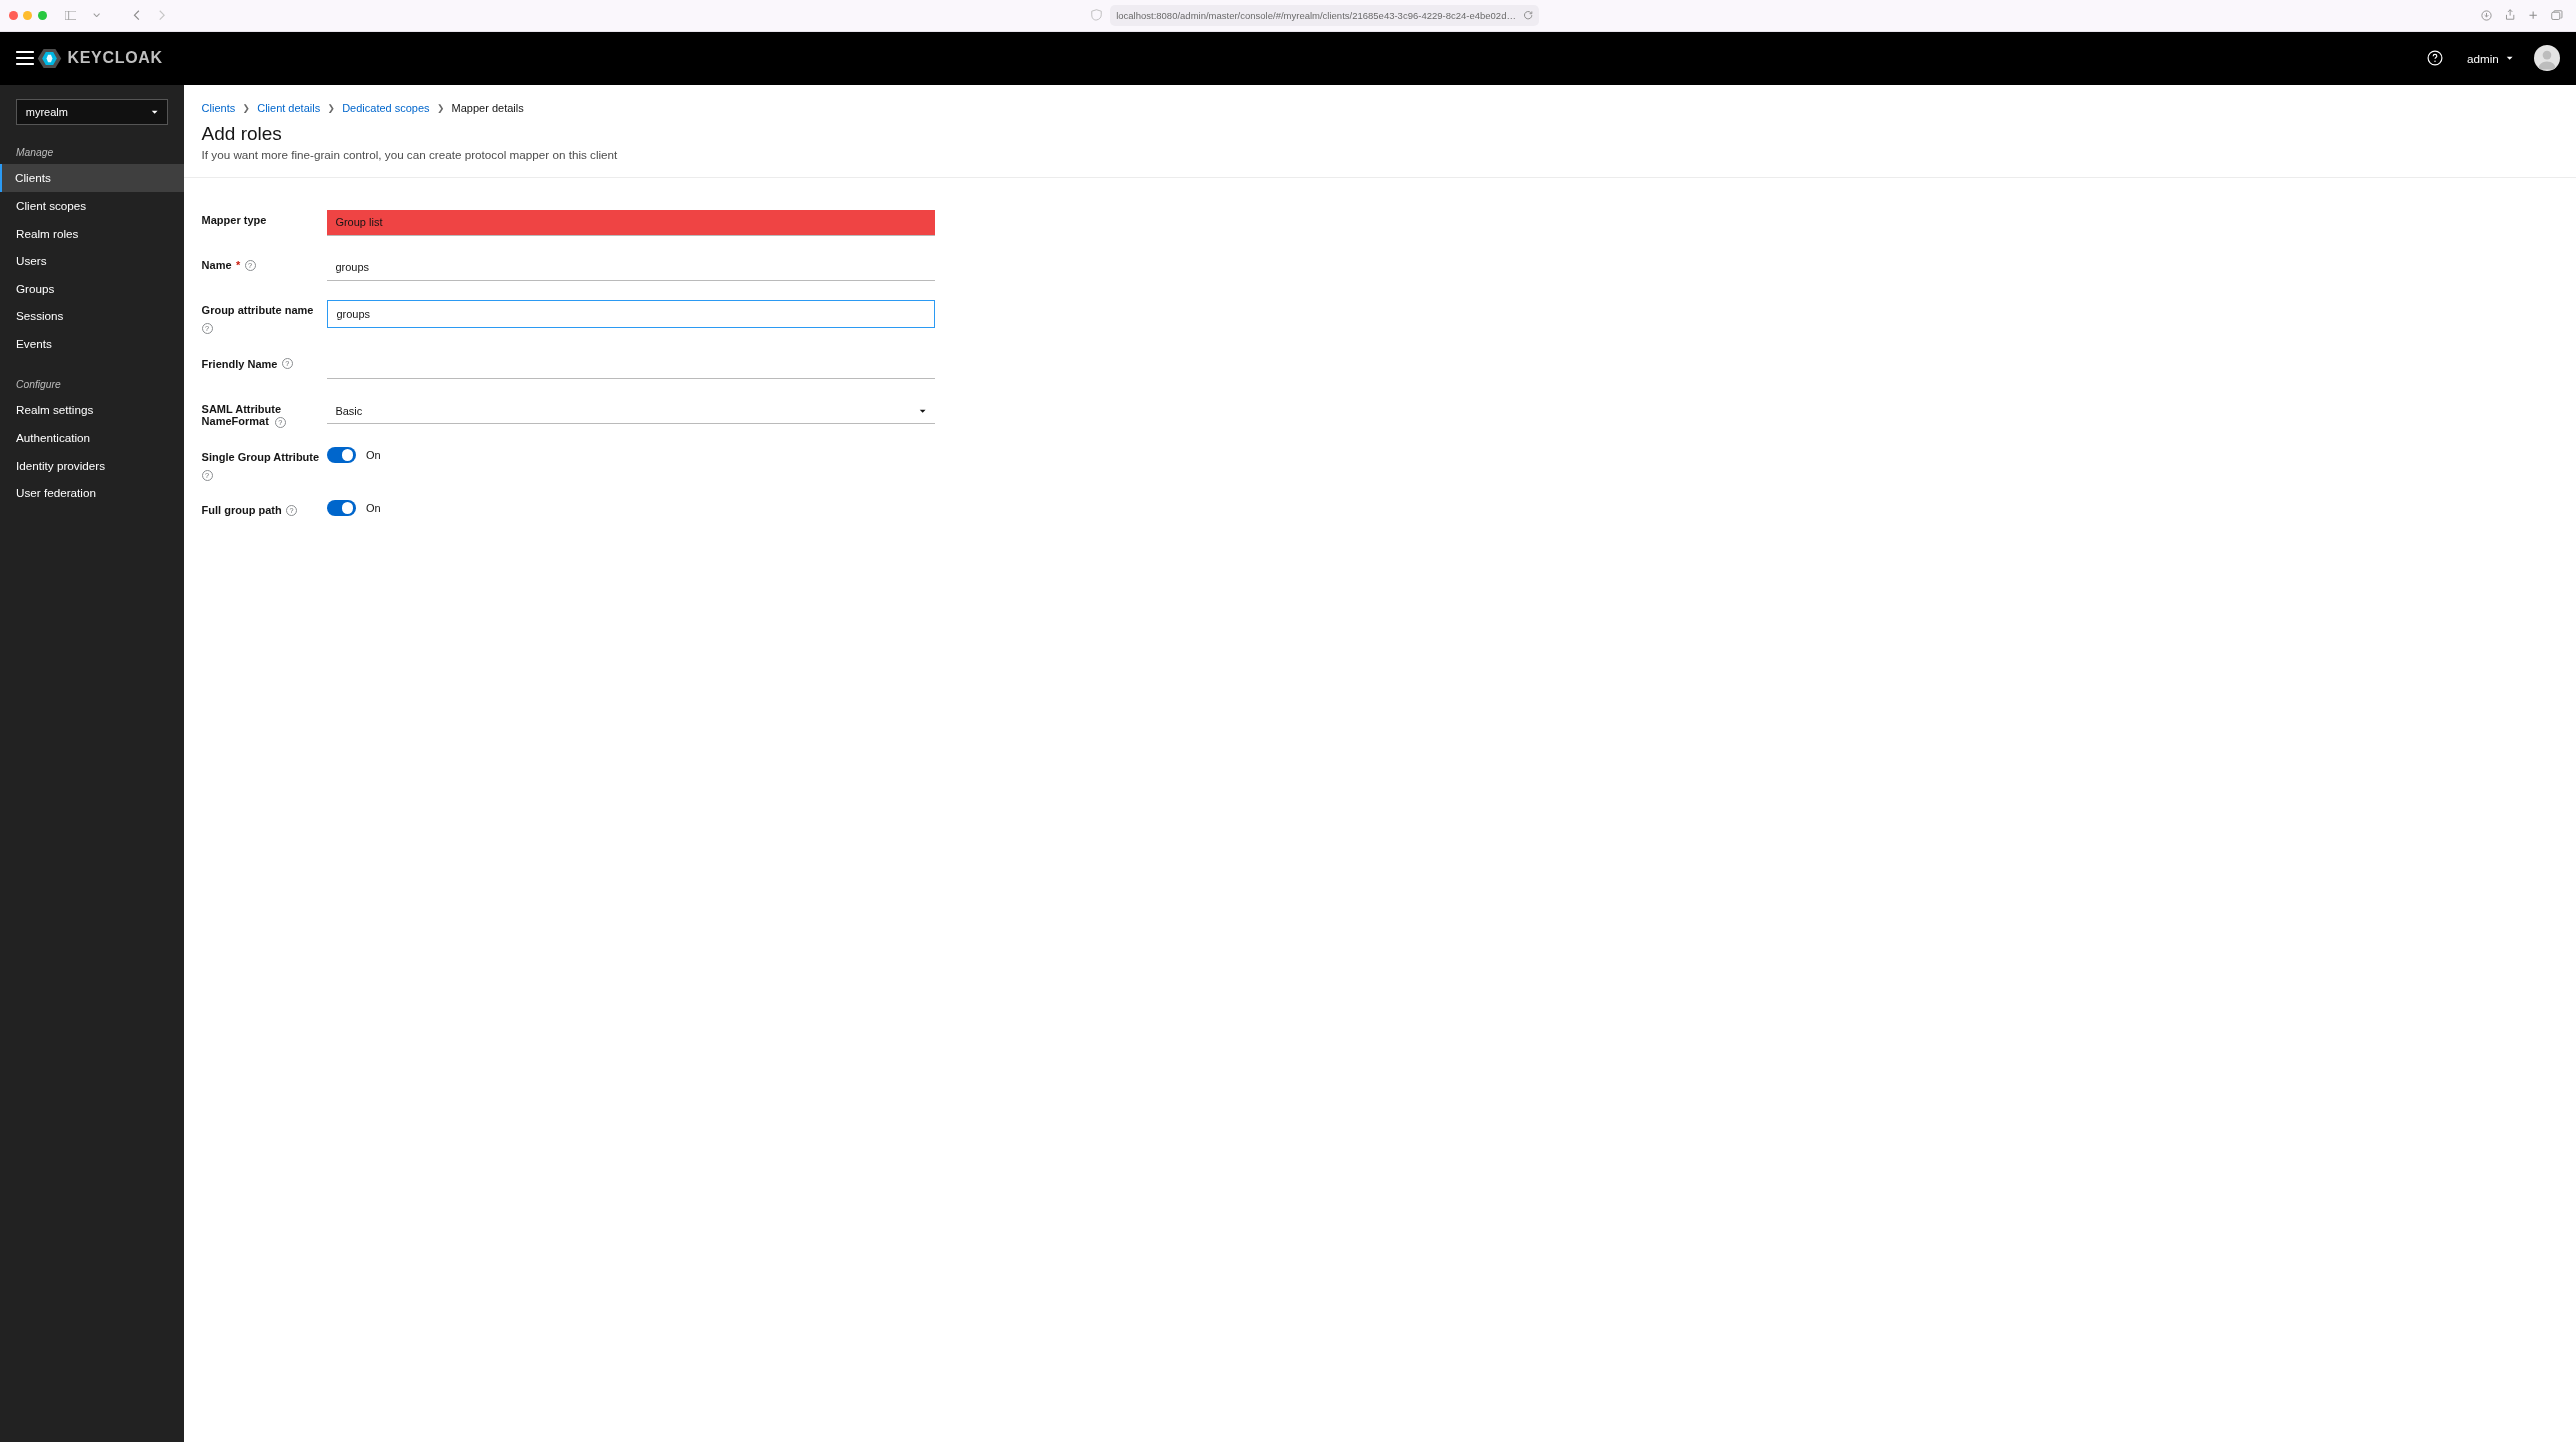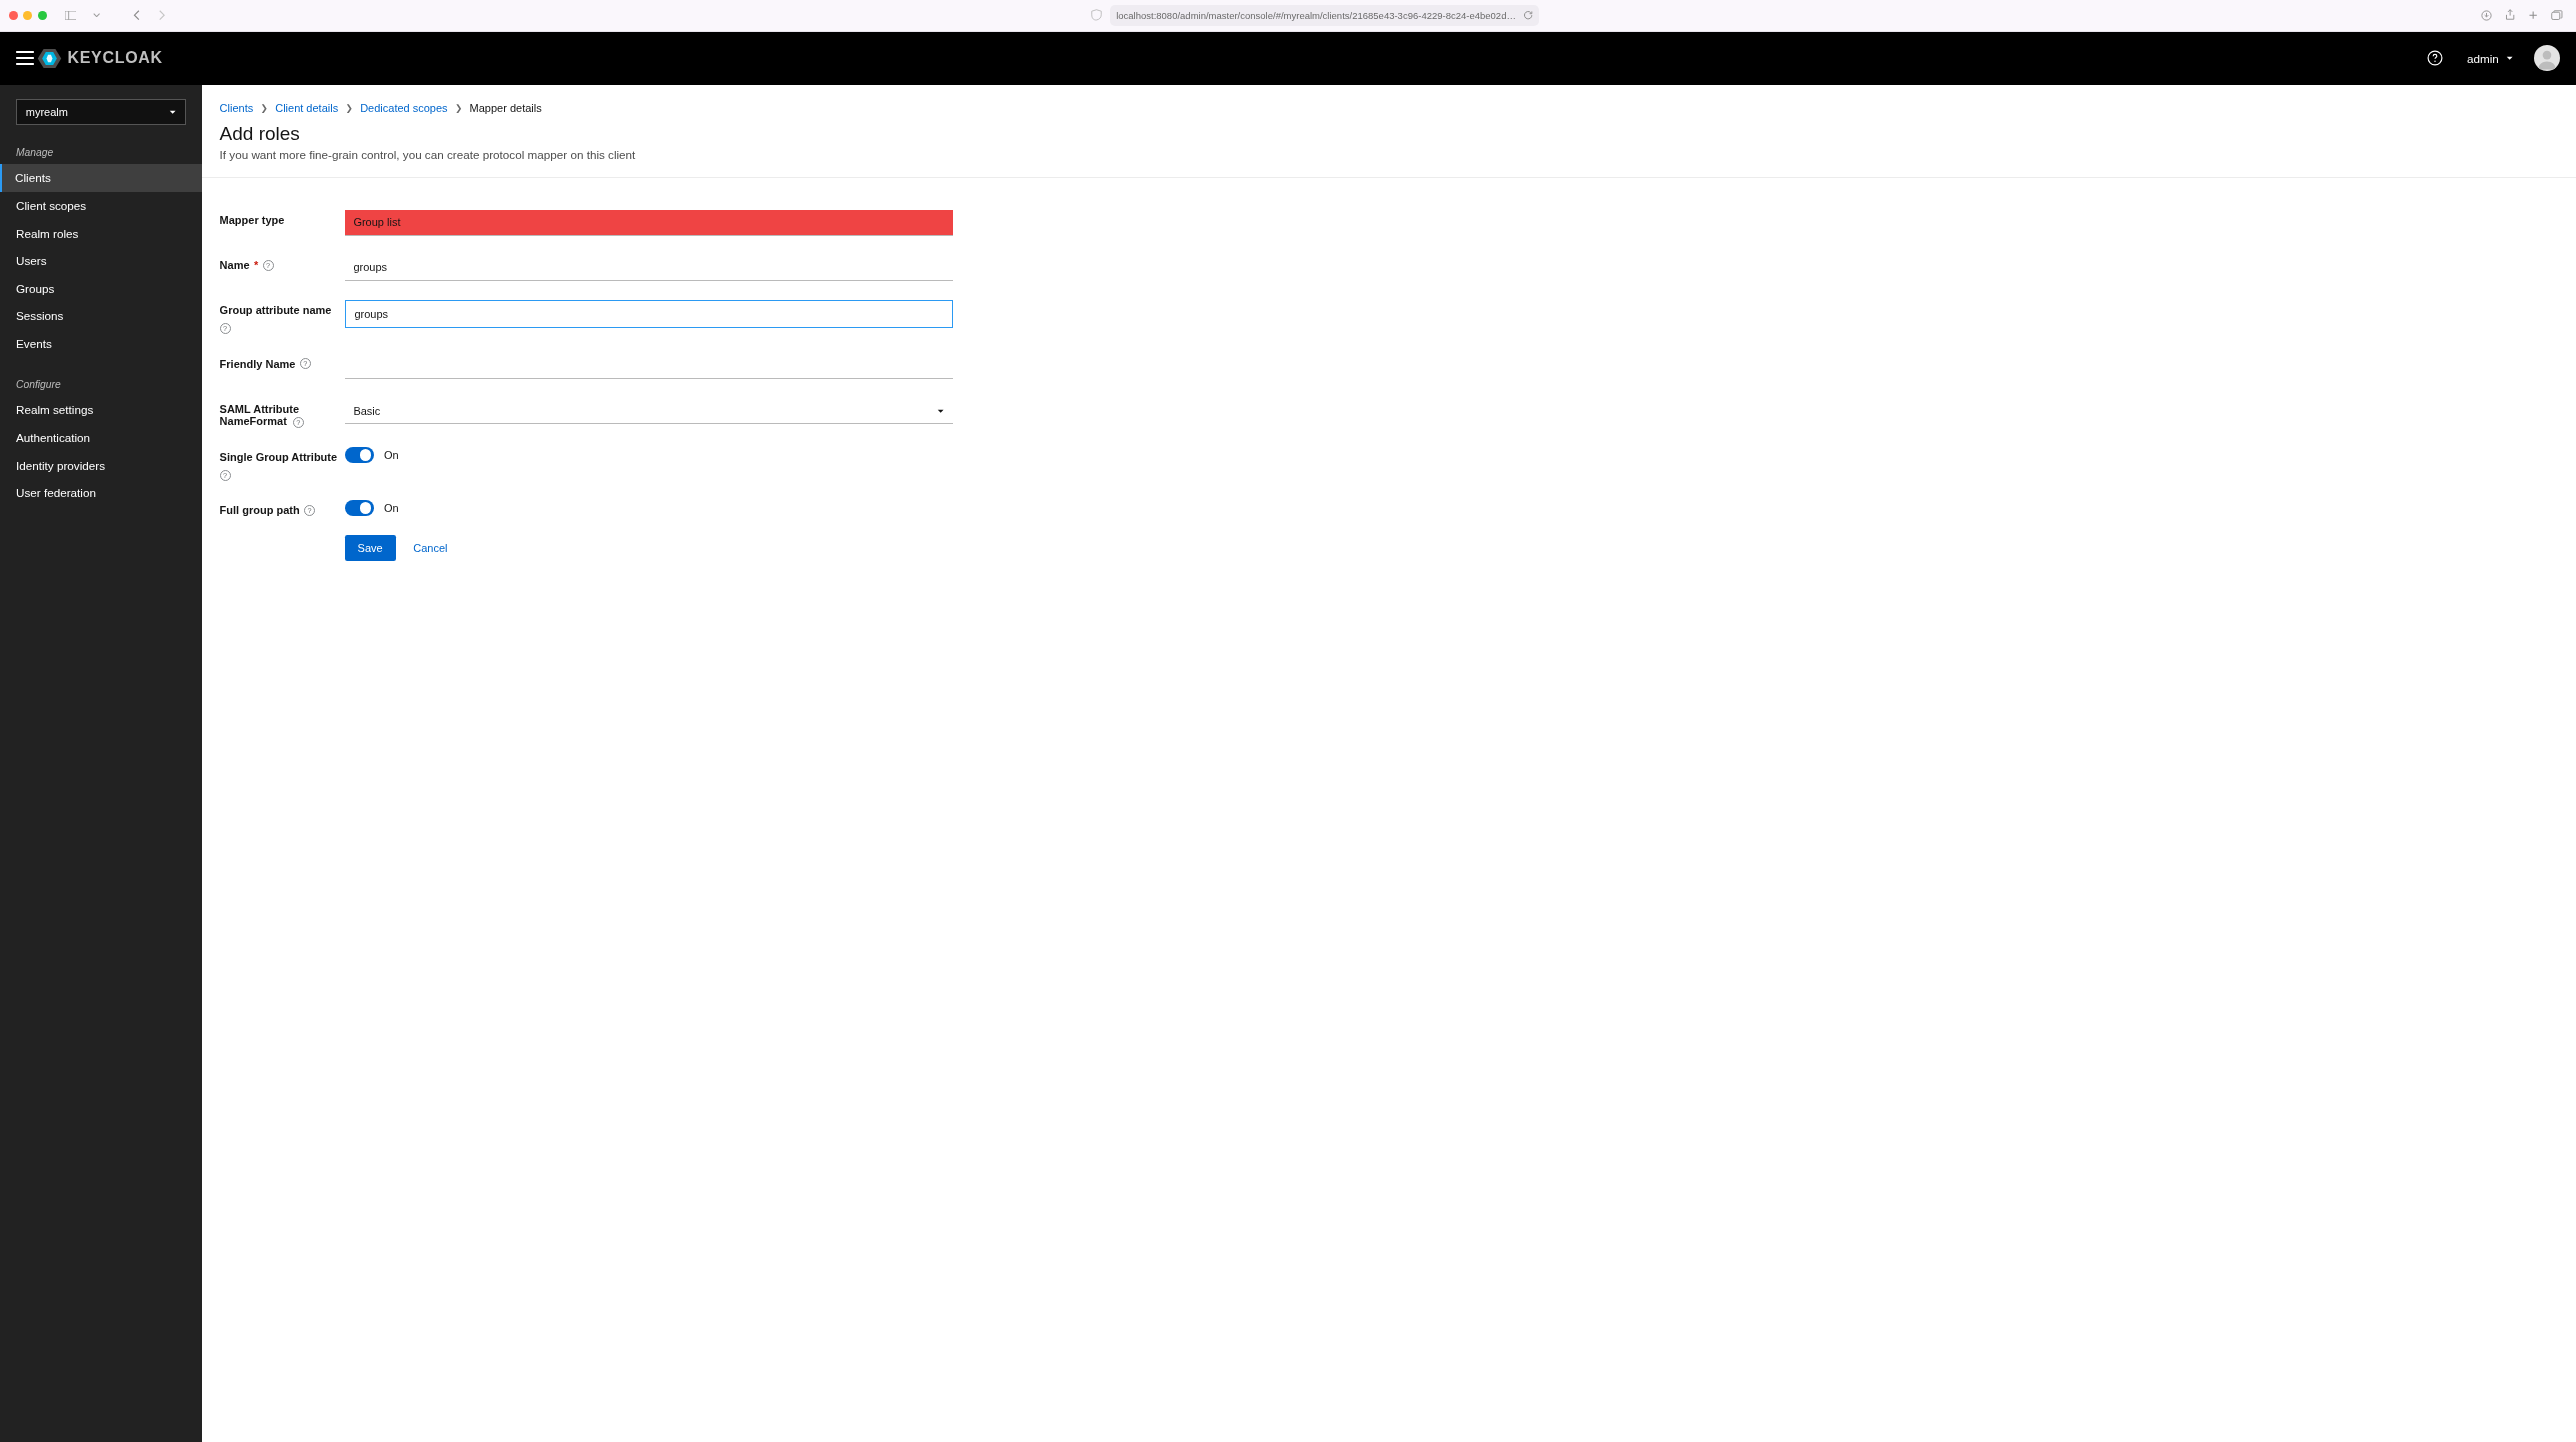--- a/index.html
+++ b/index.html
@@ -74,21 +74,21 @@
     width:26px; height:26px; border-radius:50%; background:#e4e4e4;
     display:flex; align-items:center; justify-content:center; color:#9c9c9c;
     overflow:hidden;
   }
 
   
   .kc-body { display:flex; height: calc(100% - 31.5px - 53px); background:#fff; }
 
   
   .sidebar {
-    width: 202px;
+    width: 184px;
     background: #222;
     color: #fff;
     padding-top: 14.7px;
     display:flex; flex-direction:column;
     flex-shrink:0;
   }
   .realm-selector {
     margin: 0 16px 14.7px;
     border: 0.7px solid #555;
     height: 26px;
@@ -450,27 +450,18 @@
             <span class="help">?</span>
           </div>
           <div class="form-control-wrap">
             <div class="switch-row">
               <div class="switch"></div>
               <span class="switch-label">On</span>
             </div>
           </div>
         </div>
 
-        <div class="form-row">
-          <div class="form-label"></div>
-          <div class="form-control-wrap">
-            <div class="actions-row">
-              <button class="btn-primary">Save</button>
-              <button class="btn-link">Cancel</button>
-            </div>
-          </div>
-        </div>
 
       </div>
     </div>
   </div>
 </div>
 
 
 </body></html>

